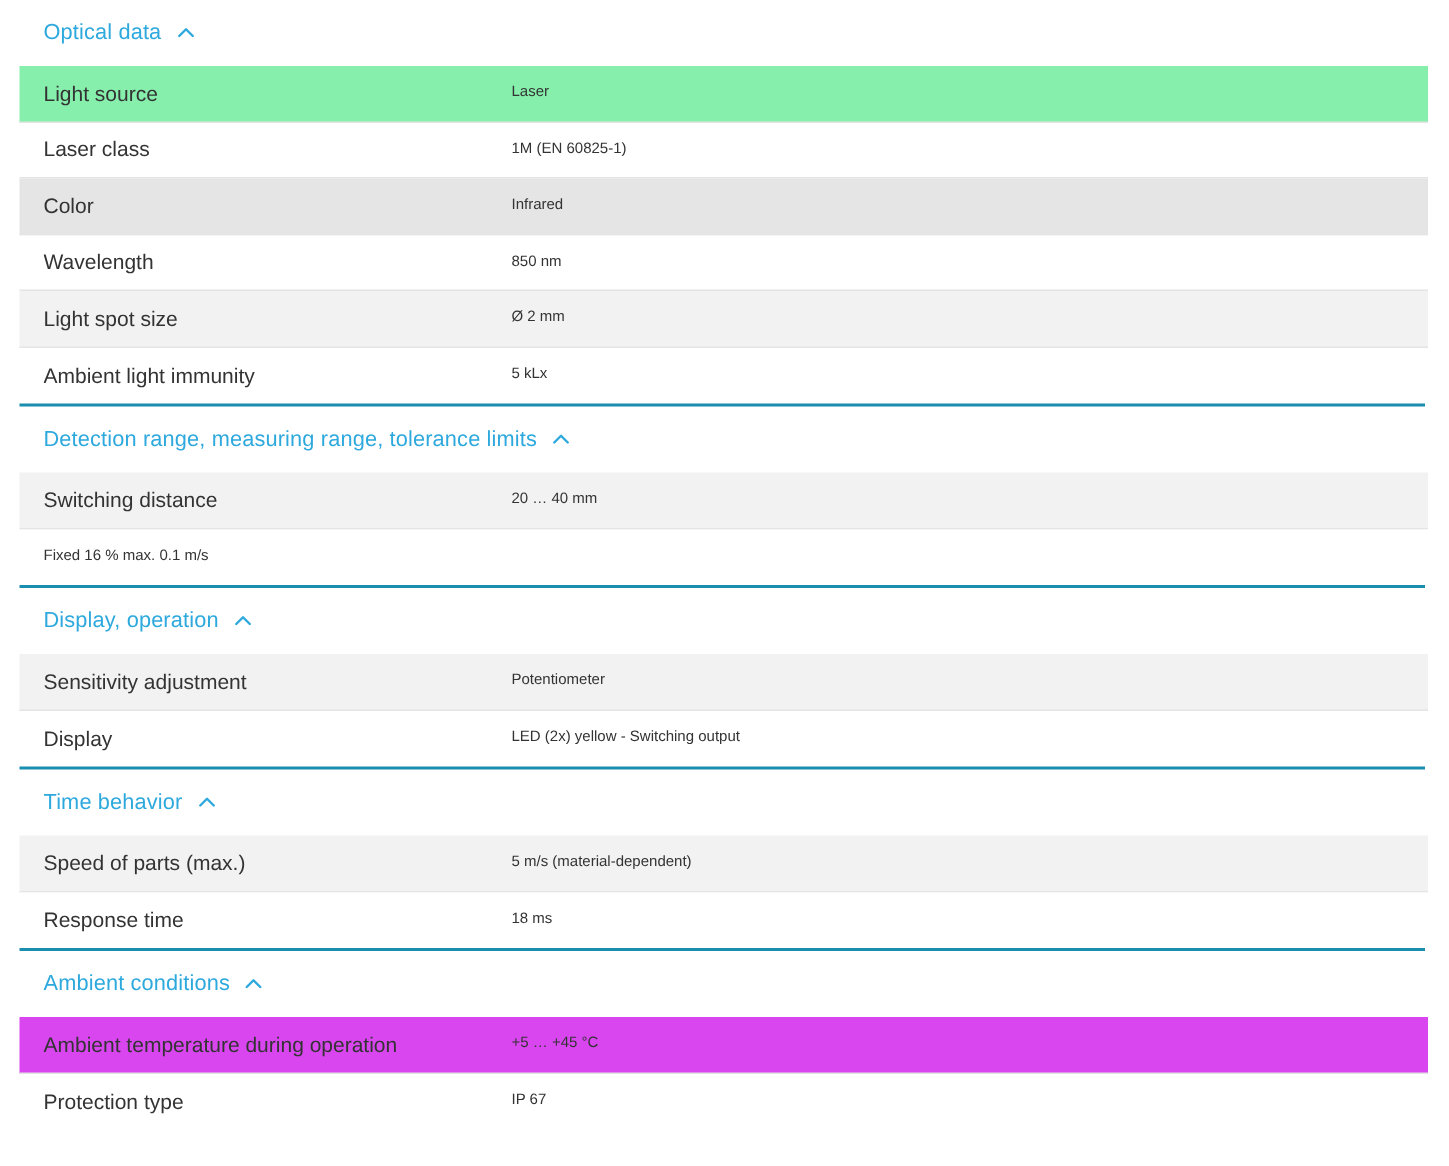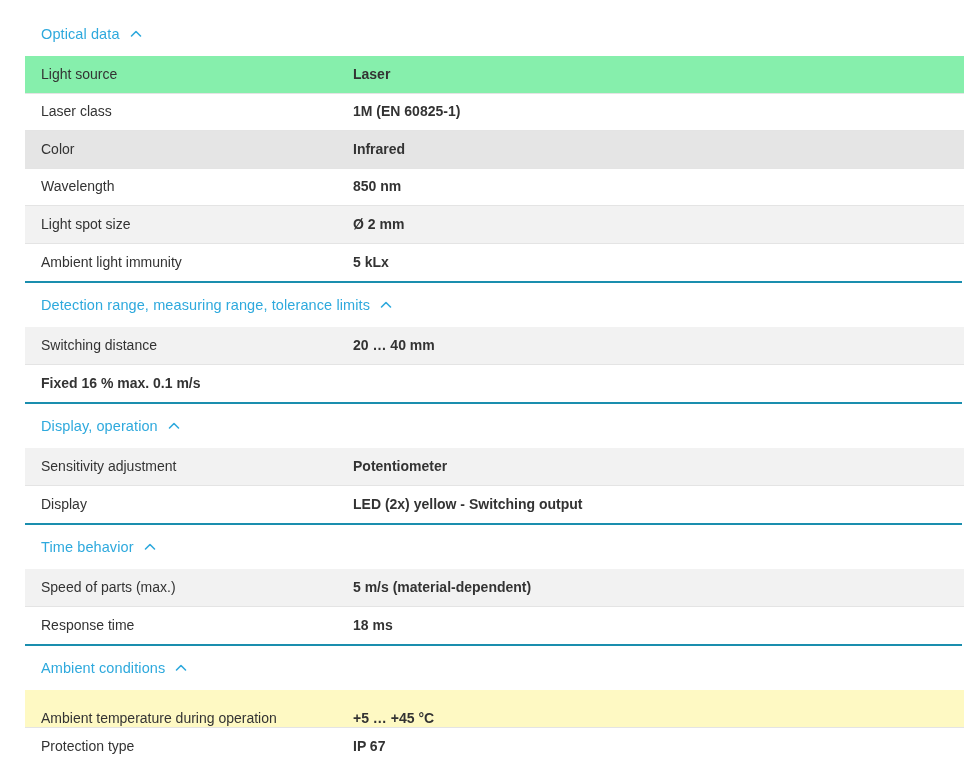--- a/index.html
+++ b/index.html
@@ -19,21 +19,21 @@
     height:777px;
     background:#ffffff;
     font-family:"Liberation Sans", sans-serif;
     color:var(--text);
     font-size:14px;
     overflow:hidden;
     -webkit-font-smoothing:antialiased;
   }
   .spec-sheet{
     width:966px;
-    padding:12px;
+    padding:0;
     margin:0;
   }
 
   
   .spec-section{
     width:100%;
   }
   .section-divider{
     height:0;
     border-top:2px solid var(--divider);
@@ -93,27 +93,26 @@
     flex:none;
     font-size:14px;
     line-height:1.2;
     color:var(--text);
     white-space:nowrap;
     overflow:hidden;
     text-overflow:ellipsis;
   }
   .row-value{
     flex:1;
-    font-size:14px;
+    font-size:10px;
     line-height:1.2;
     color:var(--text);
     white-space:nowrap;
     overflow:hidden;
     text-overflow:ellipsis;
-    font-weight:bold;
   }
 </style>
 </head>
 <body>
 
 <div class="spec-sheet" id="sheet">
   <div class="spec-section">
 
     <div class="section-header">
       <span class="section-title" style="color: rgb(46, 169, 221);">Optical data</span>
@@ -228,21 +227,21 @@
     <div class="section-divider" style="border-top-color: rgb(26, 142, 174);"></div>
     <div class="section-header">
       <span class="section-title" style="color: rgb(46, 169, 221);">Ambient conditions</span>
       <span class="chevron-icon">
         <svg width="14" height="14" viewBox="0 0 14 14" aria-hidden="true">
           <polyline points="2.5,9 7,4.5 11.5,9" fill="none" stroke="#2ea9dd" stroke-width="1.6" stroke-linecap="round" stroke-linejoin="round"></polyline>
         </svg>
       </span>
     </div>
     <div class="rows">
-  <div class="spec-row alt" style="background: #fef9c3; align-items: flex-end;">
+  <div class="spec-row alt" style="background: #d946ef;">
     <div class="row-label">Ambient temperature during operation</div>
     <div class="row-value">+5 … +45 °C</div>
   </div>
 
   <div class="spec-row">
     <div class="row-label">Protection type</div>
     <div class="row-value">IP 67</div>
   </div>
 </div>
   </div>

